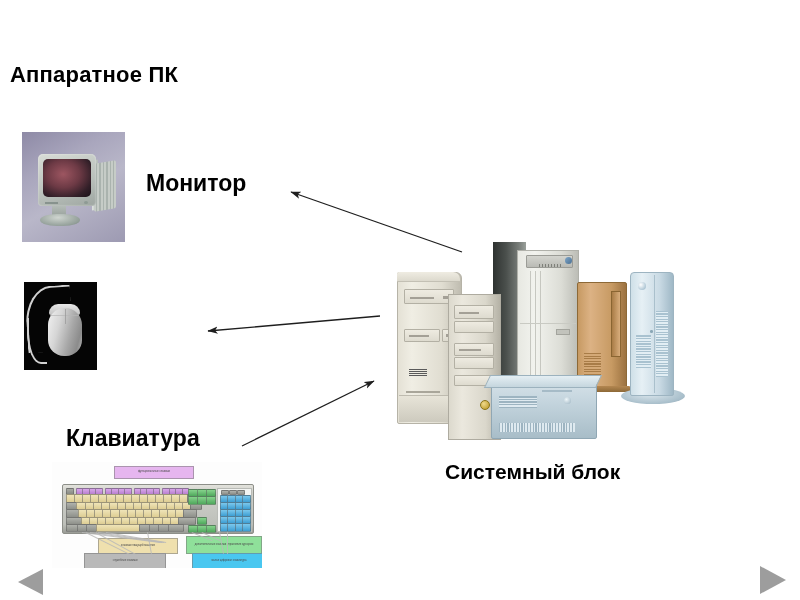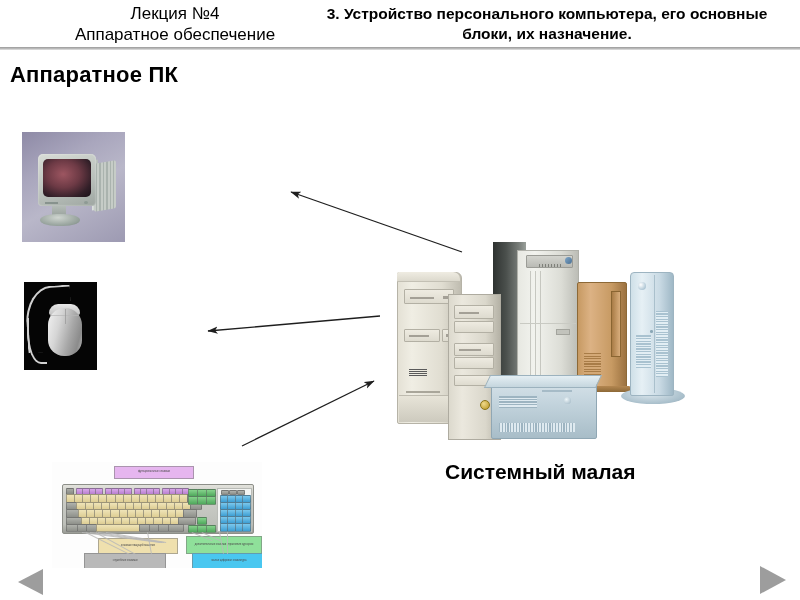--- a/index.html
+++ b/index.html
@@ -204,28 +204,20 @@
     border-right:25px solid #9d9d9d;}
   #nav-next{left:760px;top:566px;
     border-top:14px solid transparent;border-bottom:14px solid transparent;
     border-left:26px solid #9d9d9d;}
 </style>
 </head>
 <body>
 
 <div class="slide">
 
-  <div class="header">
-    <div class="hdr-left">
-      <div>Лекция №4</div>
-      <div>Аппаратное обеспечение</div>
-    </div>
-    <div class="hdr-right">3. Устройство персонального компьютера, его основные блоки, их назначение.</div>
-    <div class="hdr-rule"></div>
-  </div>
 
   <div class="slide-title">Аппаратное ПК</div>
 
   <div class="pic" id="pic-monitor">
     <div class="crt-side2"></div>
     <div class="crt-side"></div>
     <div class="crt">
       <div class="crt-screen"></div>
       <div class="crt-badge"></div>
       <div class="crt-knob"></div>
@@ -456,21 +448,23 @@
 
     <div class="case c-desk">
       <div class="desk-top"></div>
       <div class="desk-vent"></div>
       <div class="desk-slot"></div>
       <div class="desk-btn"></div>
       <div class="desk-vent2"></div>
     </div>
   </div>
 
-  <div class="calloutlbl" id="lbl-system">Системный малая</div>
+  <div class="calloutlbl" id="lbl-monitor">Монитор</div>
+  <div class="calloutlbl" id="lbl-keyboard">Клавиатура</div>
+  <div class="calloutlbl" id="lbl-system">Системный блок</div>
 
   <svg class="arrows" viewBox="0 0 800 600">
     <defs>
       <marker id="ah" markerWidth="9" markerHeight="9" refX="7.5" refY="3.2" orient="auto" markerUnits="strokeWidth">
         <path d="M0,0.4 L8,3.2 L0,6 L2,3.2 z" fill="#1e1e1e"></path>
       </marker>
     </defs>
     <line x1="462" y1="252" x2="291" y2="192" stroke="#1e1e1e" stroke-width="1.3" marker-end="url(#ah)"></line>
     <line x1="380" y1="316" x2="208" y2="331" stroke="#1e1e1e" stroke-width="1.3" marker-end="url(#ah)"></line>
     <line x1="242" y1="446" x2="374" y2="381" stroke="#1e1e1e" stroke-width="1.3" marker-end="url(#ah)"></line>

